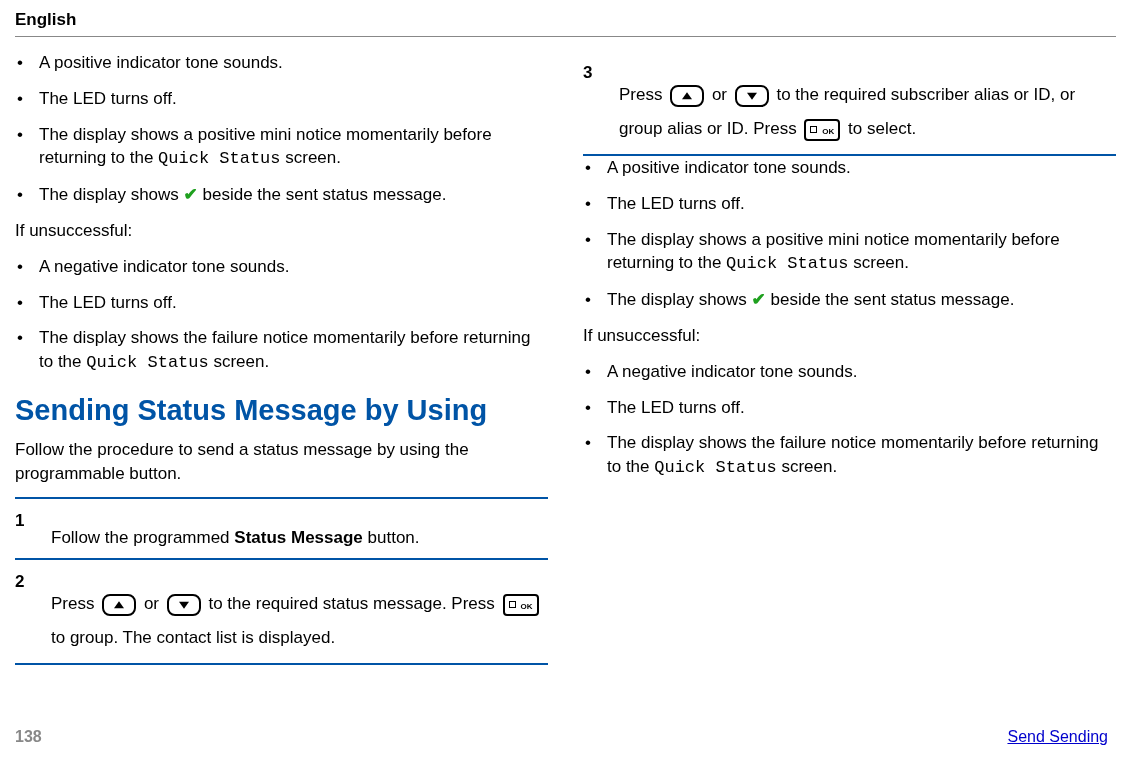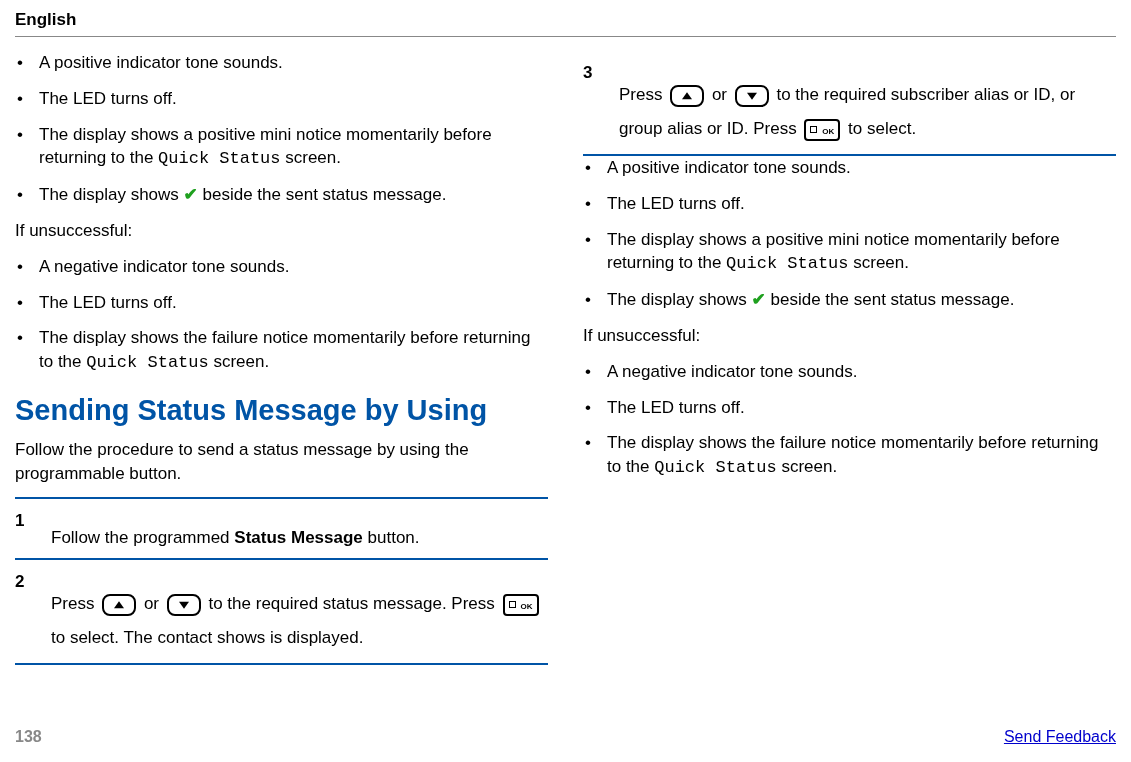--- a/index.html
+++ b/index.html
@@ -133,21 +133,21 @@
     font-size: 8px;
     font-weight: bold;
     letter-spacing: 0;
   }
   .bold { font-weight: bold; }
 
   .footer {
     position: absolute;
     bottom: 16px;
     left: 15px;
-    right: 15px;
+    right: 23px;
     display: flex;
     justify-content: space-between;
     font-size: 16px;
   }
   .page-num { color: #888; font-weight: bold; }
   .feedback { color: #0000cc; text-decoration: underline; }
 </style>
 </head>
 <body>
 
@@ -204,21 +204,21 @@
         <div class="step-body" style="line-height:1.4;">
           <span>Follow the programmed </span><span class="bold">Status Message</span><span> button.</span>
         </div>
       </div>
     </div>
 
     <div class="step-block" style="border-bottom:2px solid #0054a6;">
       <div class="step-row">
         <div class="step-num">2</div>
         <div class="step-body">
-          <span>Press </span><span class="icon-key up"></span><span> or </span><span class="icon-key down"></span><span> to the required status message. Press </span><span class="icon-key ok"></span><span> to select. The contact shows is displayed.</span>
+          <span>Press </span><span class="icon-key up"></span><span> or </span><span class="icon-key down"></span><span> to the required status message. Press </span><span class="icon-key ok"></span><span> to group. The contact list is displayed.</span>
         </div>
       </div>
     </div>
 
   </div>
 
   <div class="col">
 
     <div class="step-block right-only-bottom" style="border-top:none;">
       <div class="step-row">
@@ -264,14 +264,14 @@
           <span class="dot">•</span>
           <span class="txt"><span>The display shows the failure notice momentarily before returning to the </span><span class="mono">Quick Status</span><span> screen.</span></span>
         </li>
     </ul>
 
   </div>
 </div>
 
 <div class="footer">
   <span class="page-num">138</span>
-  <a class="feedback">Send Feedback</a>
+  <a class="feedback">Send Sending</a>
 </div>
 
 </body></html>

